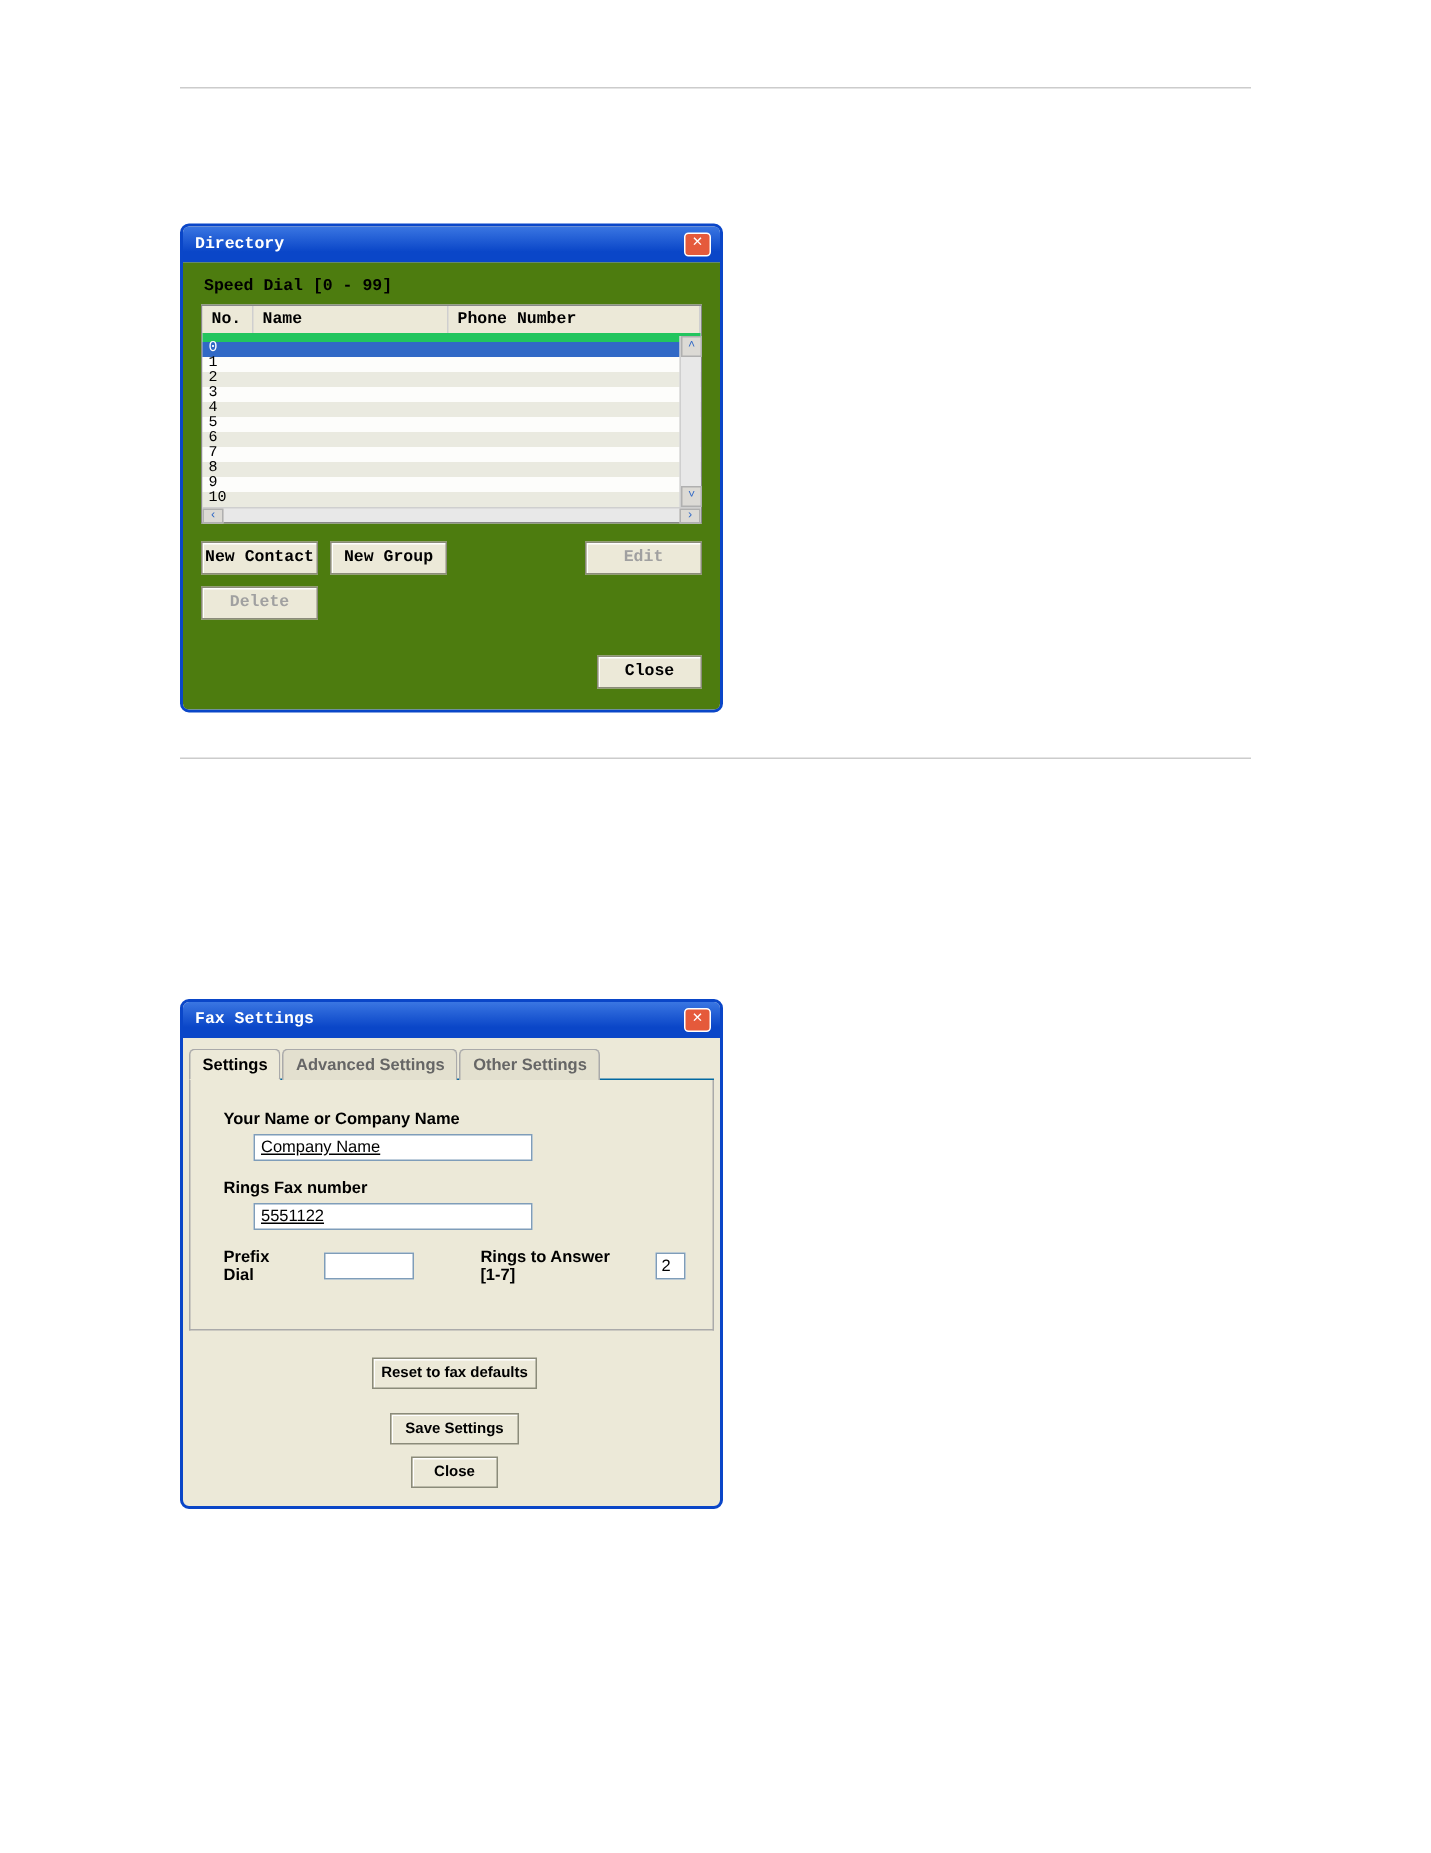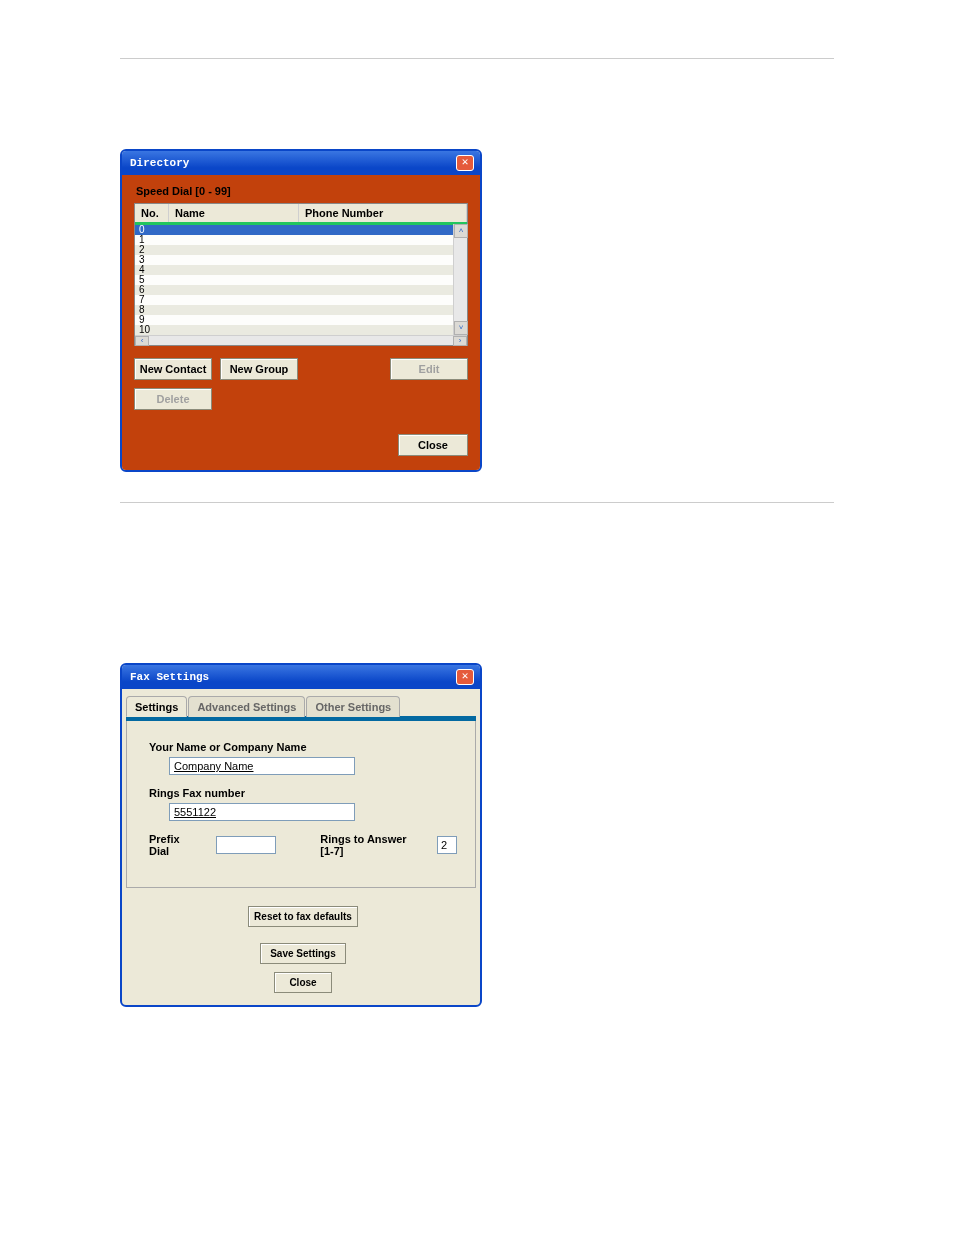--- a/index.html
+++ b/index.html
@@ -50,39 +50,40 @@
     border-radius: 3px;
     color: #fff;
     font-size: 11px;
     line-height: 12px;
     text-align: center;
     font-weight: bold;
     cursor: pointer;
   }
   .dialog-body {
     padding: 10px 12px 14px 12px;
-    background: #c2410c;
+    background: #4d7c0f;
+    font-family: Liberation Mono, monospace;
   }
   .panel-label {
     font-weight: bold;
     font-size: 11px;
     margin-bottom: 6px;
     padding-left: 2px;
   }
 
   
   .table-area {
     border: 1px solid #888;
     background: #fff;
     position: relative;
   }
   .thead-row {
     display: flex;
     background: #ece9d8;
-    border-bottom: 3px solid #22c55e;
+    border-bottom: 6px solid #22c55e;
   }
   .thead-cell {
     font-weight: bold;
     font-size: 11px;
     padding: 3px 6px;
     border-right: 1px solid #cfcfcf;
   }
   .col-no { width: 34px; }
   .col-name { flex: 1; min-width: 120px; }
   .col-phone { width: 168px; }
@@ -166,21 +167,21 @@
   .close-row {
     display: flex;
     justify-content: flex-end;
     margin-top: 24px;
   }
   .close-row .btn { width: 70px; }
 
   
   .tabs {
     display: flex;
-    border-bottom: 5px solid #0369a1;
+    border-bottom: 1px solid #0369a1;
     margin: 6px 4px 0 4px;
   }
   .tab {
     font-size: 11px;
     font-weight: bold;
     padding: 4px 8px 3px 8px;
     border: 1px solid #aaa;
     border-bottom: none;
     border-top-left-radius: 4px;
     border-top-right-radius: 4px;

